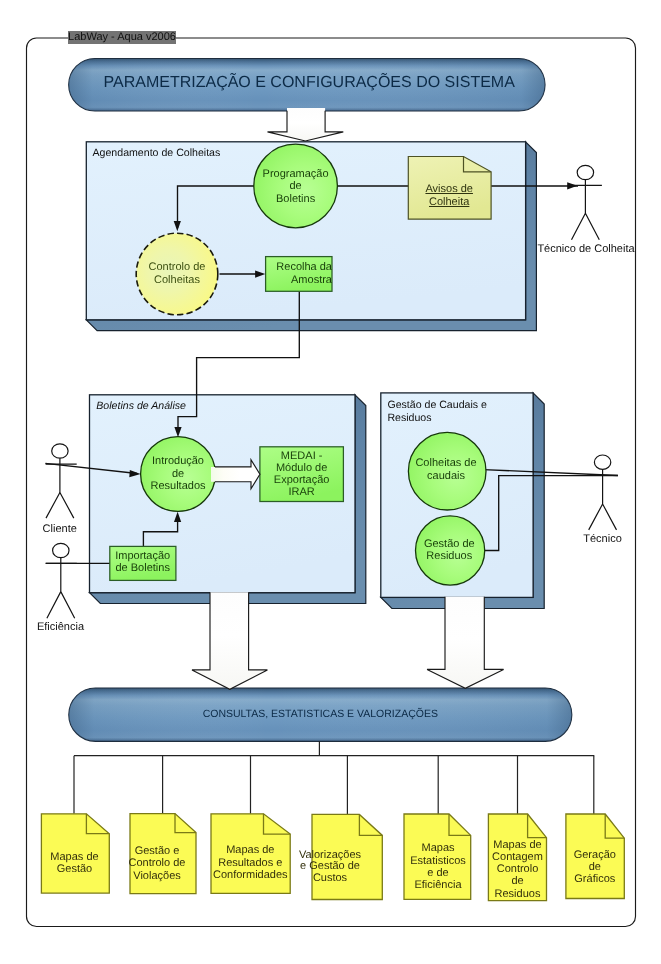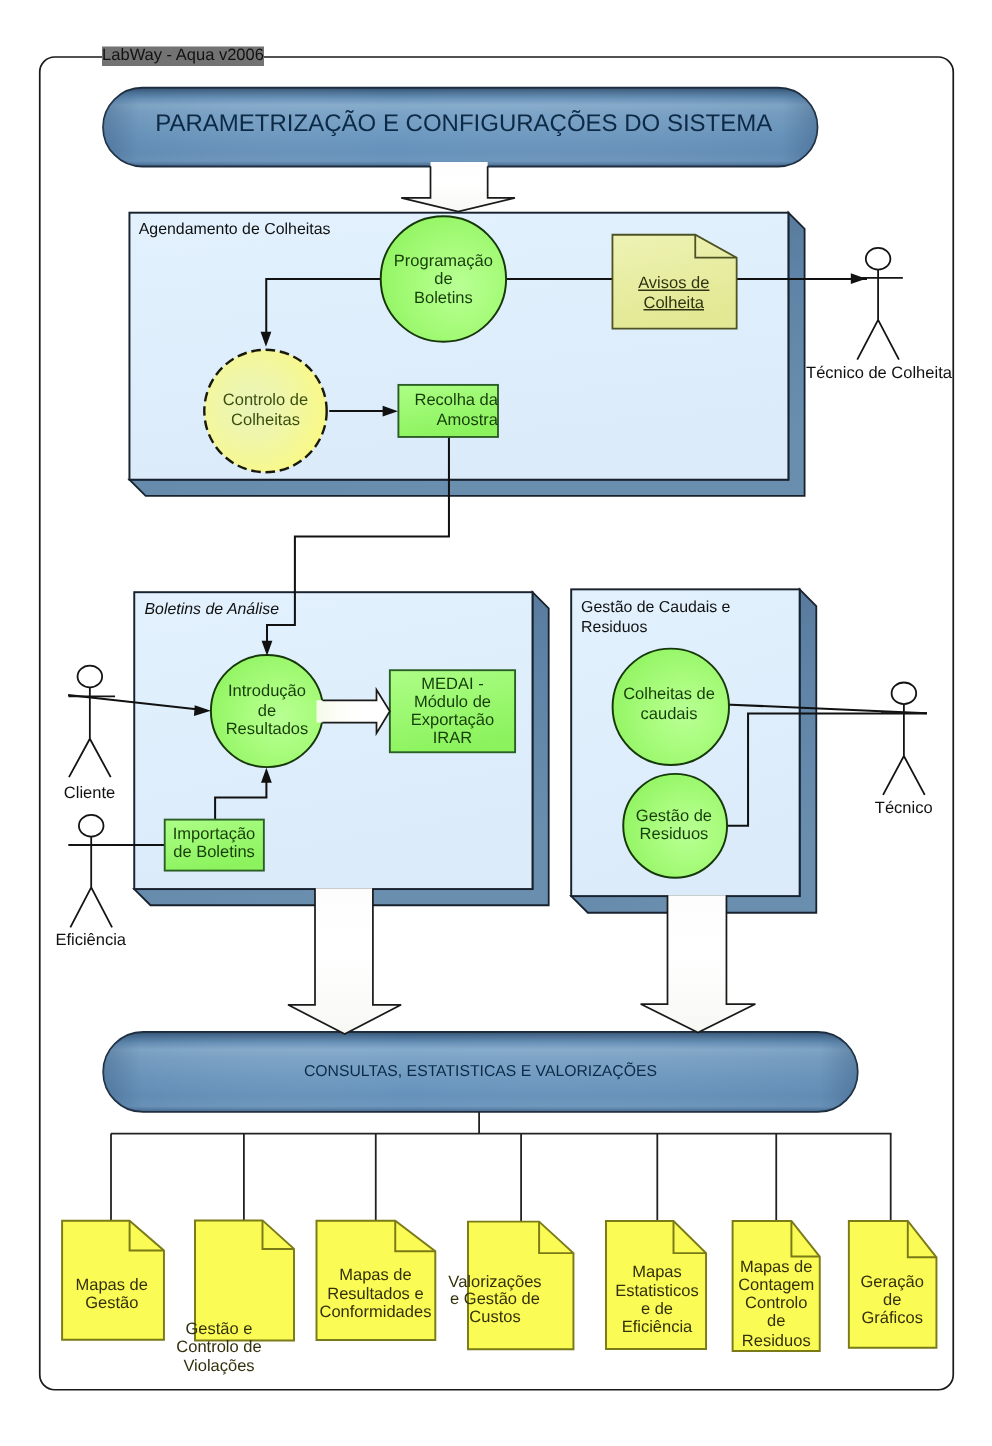--- a/index.html
+++ b/index.html
@@ -278,21 +278,21 @@
   <div class="lbl" style="left:526px;top:242.5px;width:120px;font-size:11px;">Técnico de Colheita</div>
 
   <div class="lbl" style="left:19.7px;top:522.5px;width:80px;font-size:11px;">Cliente</div>
 
   <div class="lbl" style="left:20.5px;top:621px;width:80px;font-size:11px;">Eficiência</div>
 
   <div class="lbl" style="left:562.5px;top:533.2px;width:80px;font-size:11px;">Técnico</div>
 
   <div class="lbl ml onrep" style="left:34.5px;top:850.5px;width:80px;font-size:11px;line-height:12.50px;">Mapas de
 Gestão</div>
-  <div class="lbl ml onrep" style="left:106px;top:845.0px;width:80px;font-size:11px;line-height:12.25px;margin-top:35px;">Gestão e
+  <div class="lbl ml onrep" style="left:117px;top:845.0px;width:80px;font-size:11px;line-height:12.25px;">Gestão e
 Controlo de
 Violações</div>
   <div class="lbl ml onrep" style="left:206.3px;top:844.4px;width:88px;font-size:11px;line-height:12.45px;">Mapas de
 Resultados e
 Conformidades</div>
   <div class="lbl ml onrep" style="left:290px;top:849.6px;width:80px;font-size:11px;line-height:11.80px;">Valorizações
 e Gestão de
 Custos</div>
   <div class="lbl ml onrep" style="left:398.0px;top:842.4px;width:80px;font-size:11px;line-height:12.30px;">Mapas
 Estatisticos

